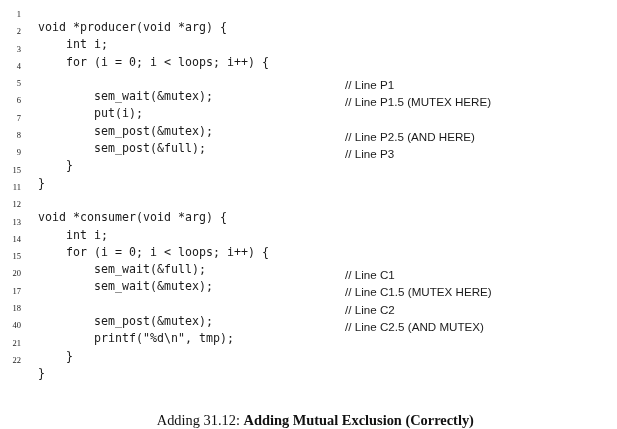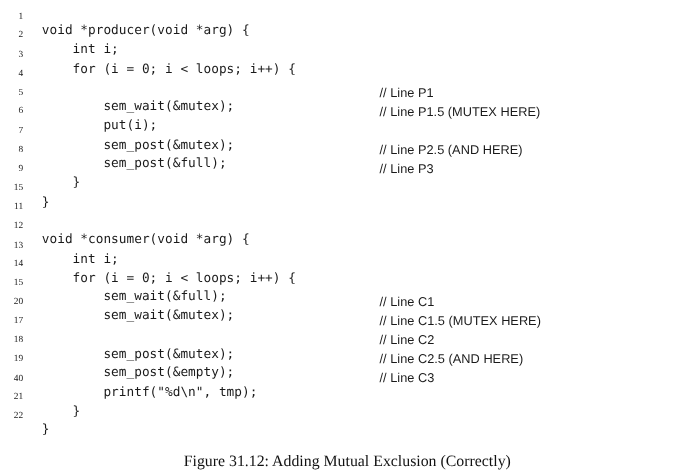--- a/index.html
+++ b/index.html
@@ -86,21 +86,21 @@
     font-family: "Liberation Serif", "DejaVu Serif", serif;
     font-size: 14.4px;
     line-height: 18px;
     color: #111111;
     white-space: pre;
   }
   #figure-caption .caption-label {
     font-weight: normal;
   }
   #figure-caption .caption-title {
-    font-weight: normal;
+    font-weight: bold;
   }
 </style>
 </head>
 <body>
 
 <div id="figure-root">
 
   <div id="code-listing">
       <div class="code-line"><span class="line-number">1</span><span class="line-code">void *producer(void *arg) {</span></div>
       <div class="code-line"><span class="line-number">2</span><span class="line-code">    int i;</span></div>
@@ -112,24 +112,23 @@
       <div class="code-line"><span class="line-number">8</span><span class="line-code">        sem_post(&amp;full);</span><span class="line-comment">// Line P3</span></div>
       <div class="code-line"><span class="line-number">9</span><span class="line-code">    }</span></div>
       <div class="code-line"><span class="line-number">15</span><span class="line-code">}</span></div>
       <div class="code-line"><span class="line-number">11</span><span class="line-code"></span></div>
       <div class="code-line"><span class="line-number">12</span><span class="line-code">void *consumer(void *arg) {</span></div>
       <div class="code-line"><span class="line-number">13</span><span class="line-code">    int i;</span></div>
       <div class="code-line"><span class="line-number">14</span><span class="line-code">    for (i = 0; i &lt; loops; i++) {</span></div>
       <div class="code-line"><span class="line-number">15</span><span class="line-code">        sem_wait(&amp;full);</span><span class="line-comment">// Line C1</span></div>
       <div class="code-line"><span class="line-number">20</span><span class="line-code">        sem_wait(&amp;mutex);</span><span class="line-comment">// Line C1.5 (MUTEX HERE)</span></div>
       <div class="code-line"><span class="line-number">17</span><span class="line-comment">// Line C2</span></div>
-      <div class="code-line"><span class="line-number">18</span><span class="line-code">        sem_post(&amp;mutex);</span><span class="line-comment">// Line C2.5 (AND HERE)</span></div>
-      <div class="code-line"><span class="line-number">19</span><span class="line-code">        sem_post(&amp;empty);</span><span class="line-comment">// Line C3</span></div>
+      <div class="code-line"><span class="line-number">18</span><span class="line-code">        sem_post(&amp;mutex);</span><span class="line-comment">// Line C2.5 (AND MUTEX)</span></div>
       <div class="code-line"><span class="line-number">40</span><span class="line-code">        printf("%d\n", tmp);</span></div>
       <div class="code-line"><span class="line-number">21</span><span class="line-code">    }</span></div>
       <div class="code-line"><span class="line-number">22</span><span class="line-code">}</span></div>
     </div>
 
   <div id="figure-caption">
-    <span class="caption-label">Figure 31.12: </span><span class="caption-title">Adding Mutual Exclusion (Correctly)</span>
+    <span class="caption-label">Adding 31.12: </span><span class="caption-title">Adding Mutual Exclusion (Correctly)</span>
   </div>
 
 </div>
 
 </body></html>

